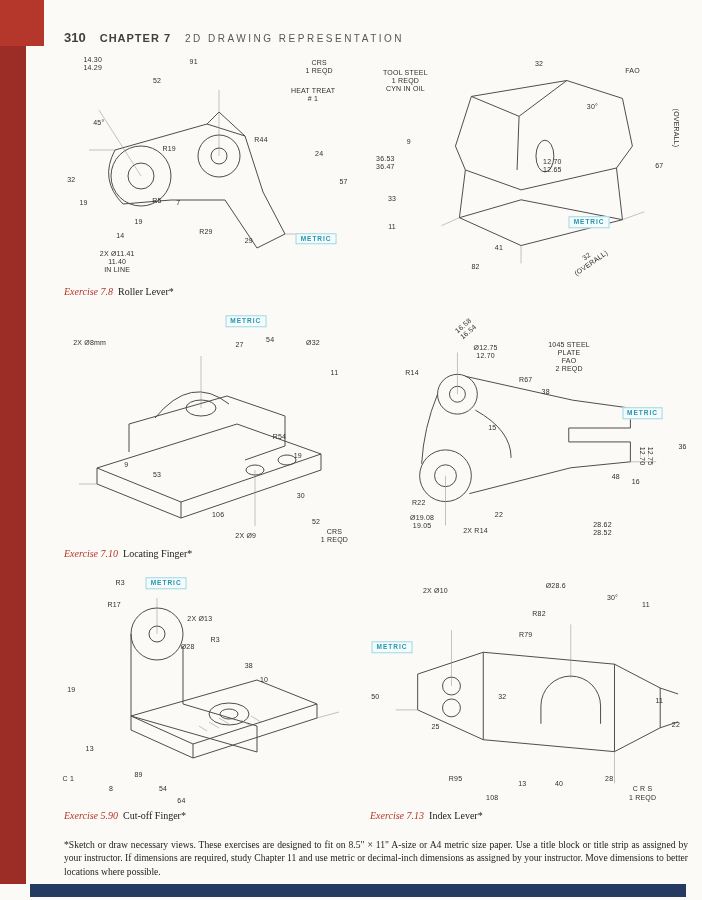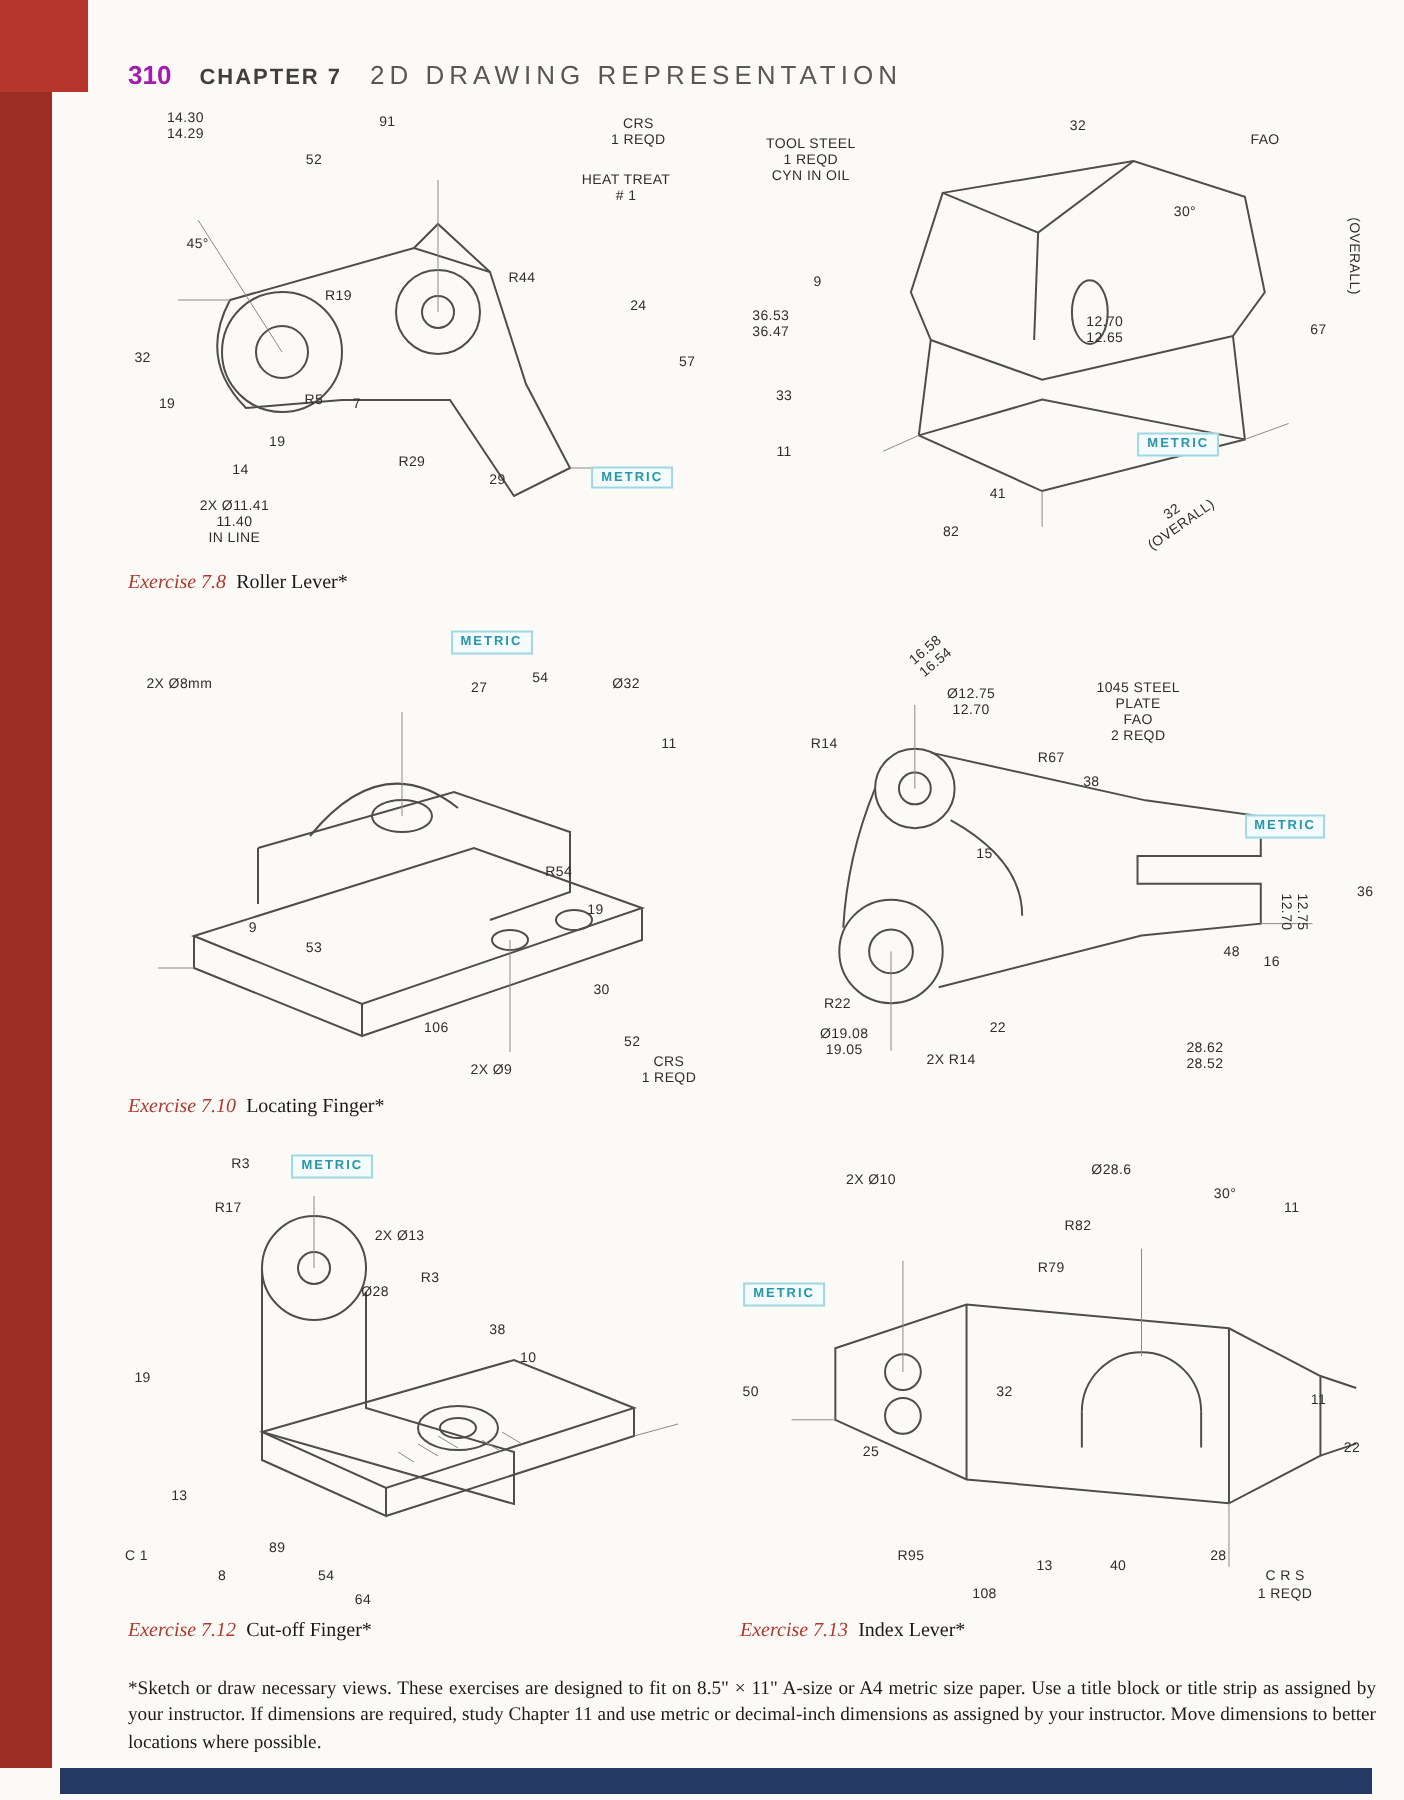--- a/index.html
+++ b/index.html
@@ -4,23 +4,23 @@
 <style>
   html,body{margin:0;padding:0;}
   body{
     width:702px;height:900px;position:relative;overflow:hidden;
     background:#fbfaf6;font-family:"Liberation Sans",sans-serif;
   }
   .corner-square{position:absolute;left:0;top:0;width:44px;height:46px;background:#b5362b;}
   .side-strip{position:absolute;left:0;top:46px;width:26px;height:838px;background:#9c2d26;}
   .footer-bar{position:absolute;left:30px;top:884px;width:656px;height:13px;background:#243a63;}
   .header{position:absolute;left:64px;top:30px;display:flex;align-items:baseline;gap:14px;}
-  .page-num{color:#a21caf;font-weight:bold;font-size:13px;}
+  .page-num{color:#404040;font-weight:bold;font-size:13px;}
   .chapter{font-weight:bold;font-size:11px;color:#3f3f3f;letter-spacing:1px;}
-  .chapter-title{font-size:13px;color:#575757;letter-spacing:2.5px;}
+  .chapter-title{font-size:10px;color:#575757;letter-spacing:2.5px;}
   .grid{position:absolute;left:56px;top:50px;width:640px;display:grid;grid-template-columns:306px 334px;}
   .cell{height:262px;position:relative;}
   .figure{position:relative;height:236px;}
   .figure svg{position:absolute;left:0;top:0;width:100%;height:100%;}
   .labels{position:absolute;inset:0;}
   .dim{
     position:absolute;font-size:7px;line-height:1.15;color:#2e2e2e;
     white-space:pre-line;text-align:center;letter-spacing:.2px;
   }
   .dim.metric{
@@ -256,21 +256,21 @@
           <span class="dim" style="left: 5%; top: 49%; transform: translate(-50%, -50%);">19</span>
           <span class="dim" style="left: 11%; top: 74%; transform: translate(-50%, -50%);">13</span>
           <span class="dim" style="left: 4%; top: 87%; transform: translate(-50%, -50%);">C 1</span>
           <span class="dim" style="left: 27%; top: 85%; transform: translate(-50%, -50%);">89</span>
           <span class="dim" style="left: 18%; top: 91%; transform: translate(-50%, -50%);">8</span>
           <span class="dim" style="left: 35%; top: 91%; transform: translate(-50%, -50%);">54</span>
           <span class="dim" style="left: 41%; top: 96%; transform: translate(-50%, -50%);">64</span>
         </div>
     </div>
     <div class="caption">
-      <span class="ex-num">Exercise 7.12</span><span class="ex-name">Cut-off Finger*</span>
+      <span class="ex-num">Exercise 5.90</span><span class="ex-name">Cut-off Finger*</span>
     </div>
   </div>
 
   <div class="cell">
     <div class="figure">
       <svg viewBox="0 0 336 236">
         <g class="draw">
           <path d="M56 100 L122 78 L254 90 L300 114 L300 154 L254 178 L122 166 L56 136 Z"></path>
           <path d="M122 78 L122 166 M254 90 L254 178"></path>
           <circle cx="90" cy="112" r="9"></circle>

